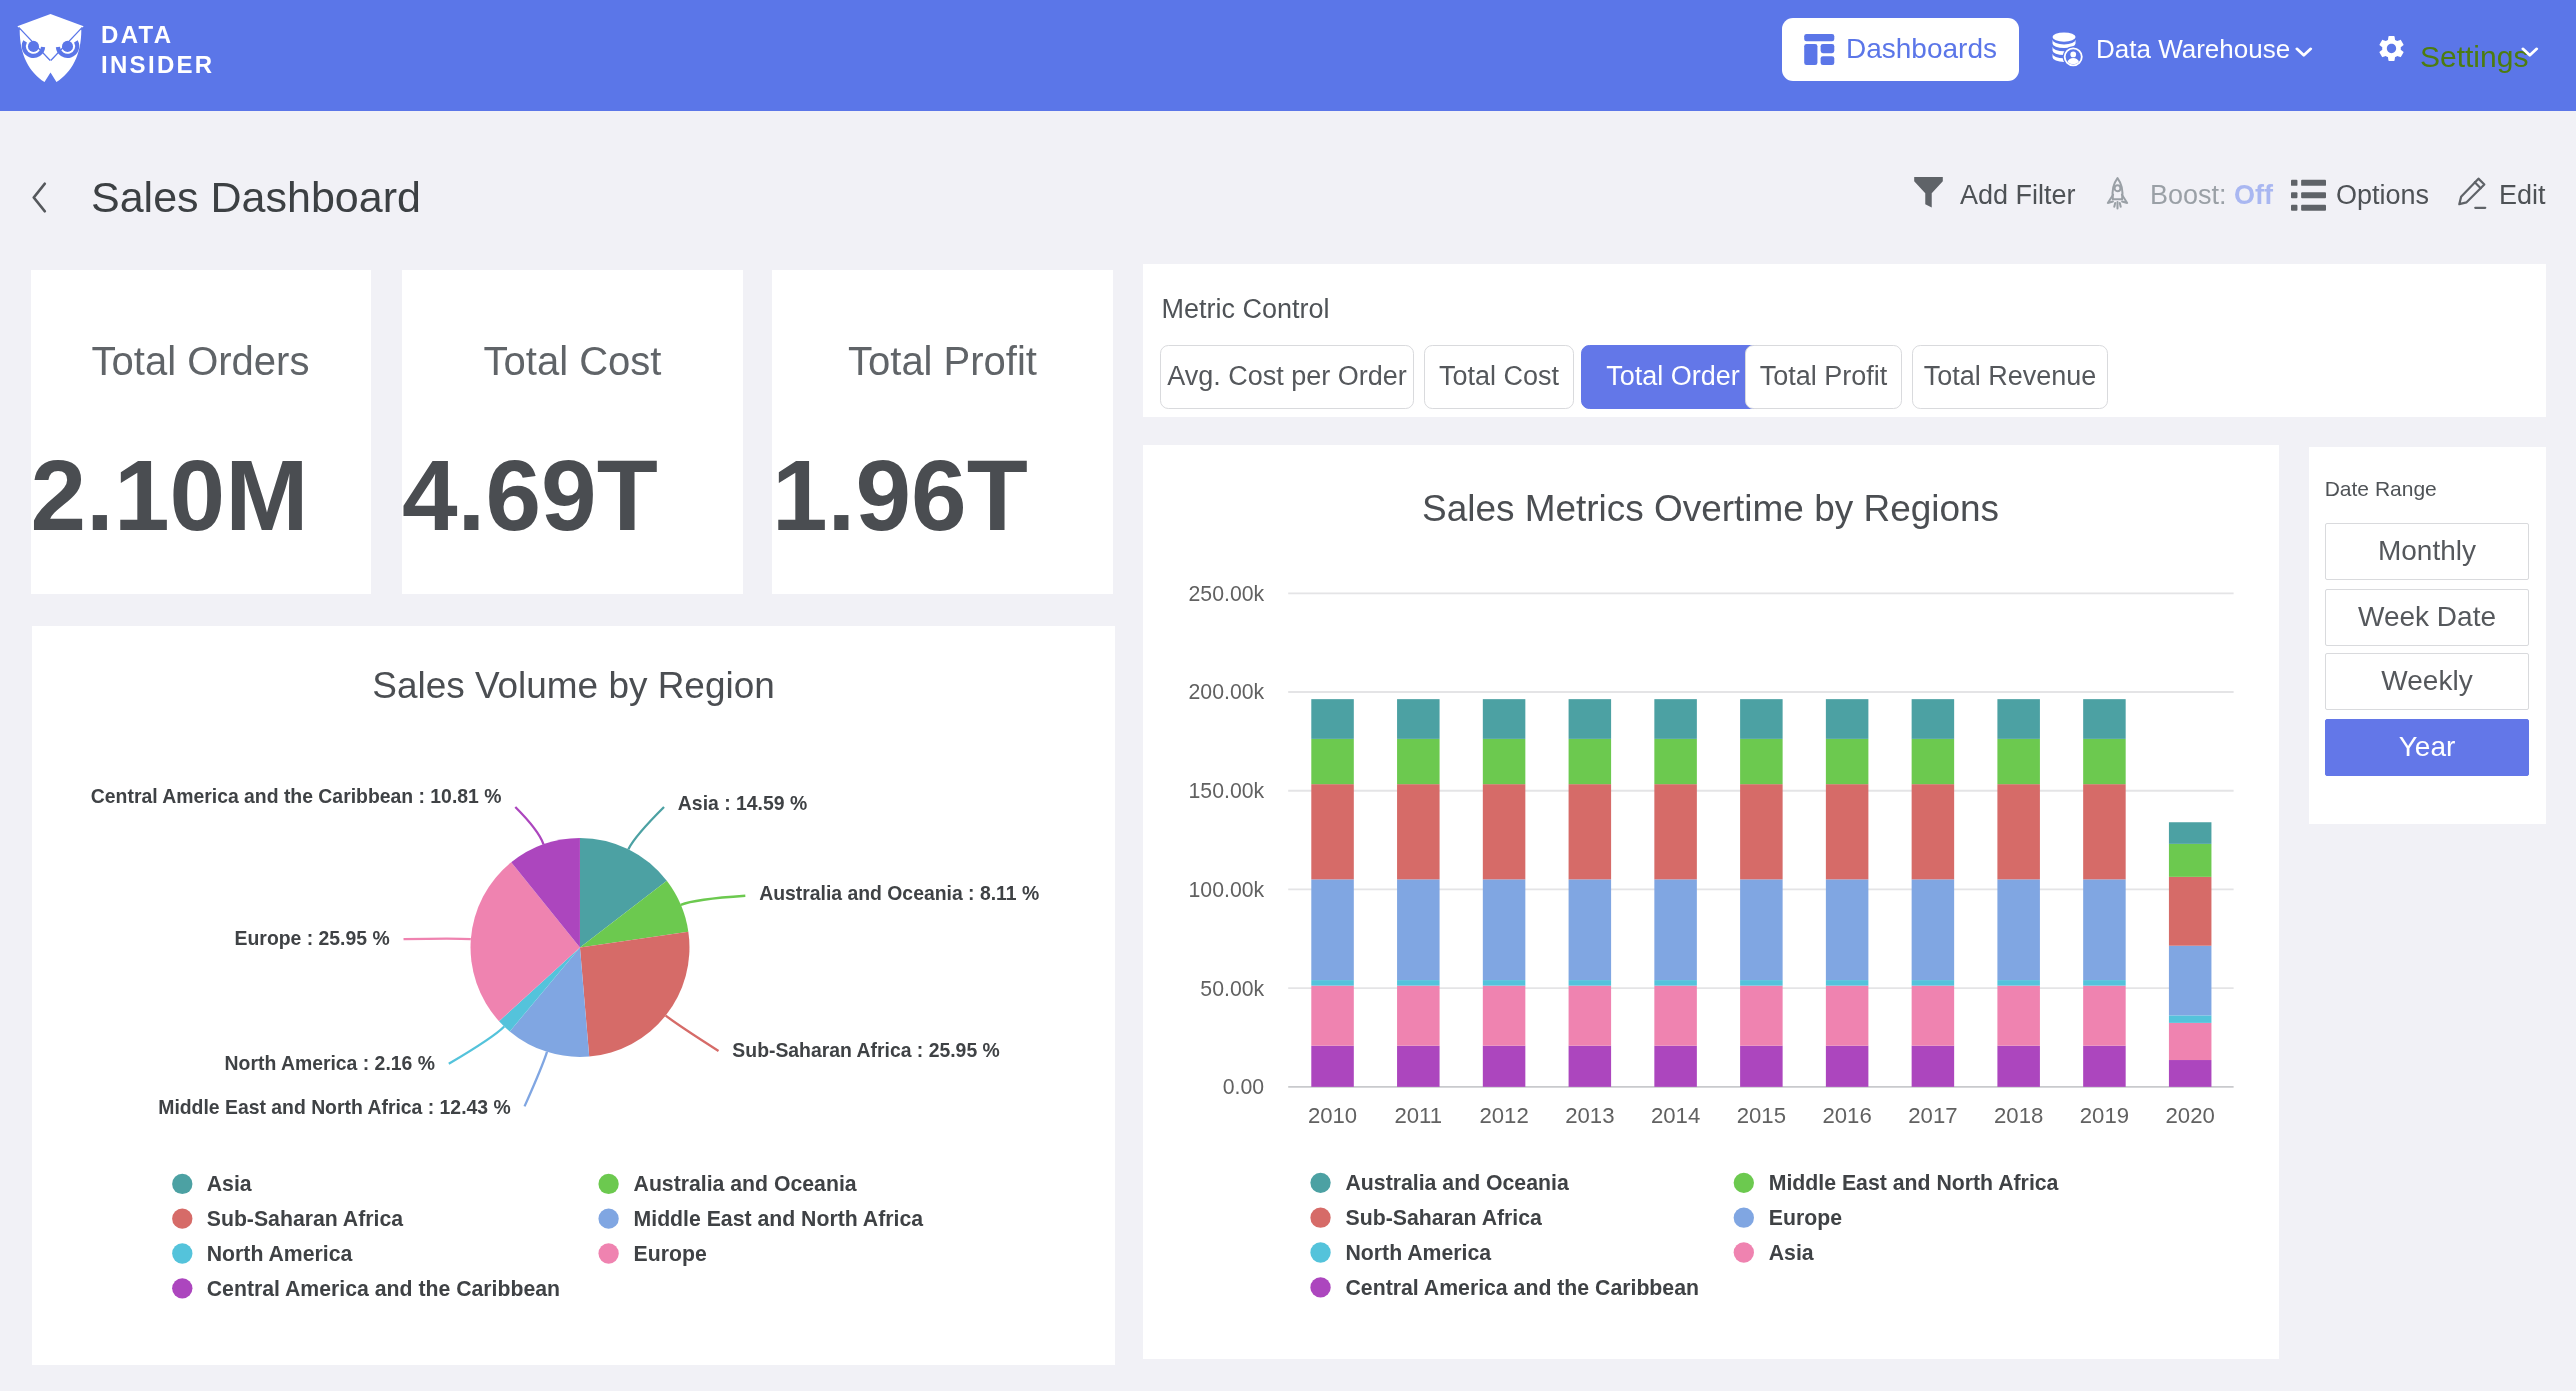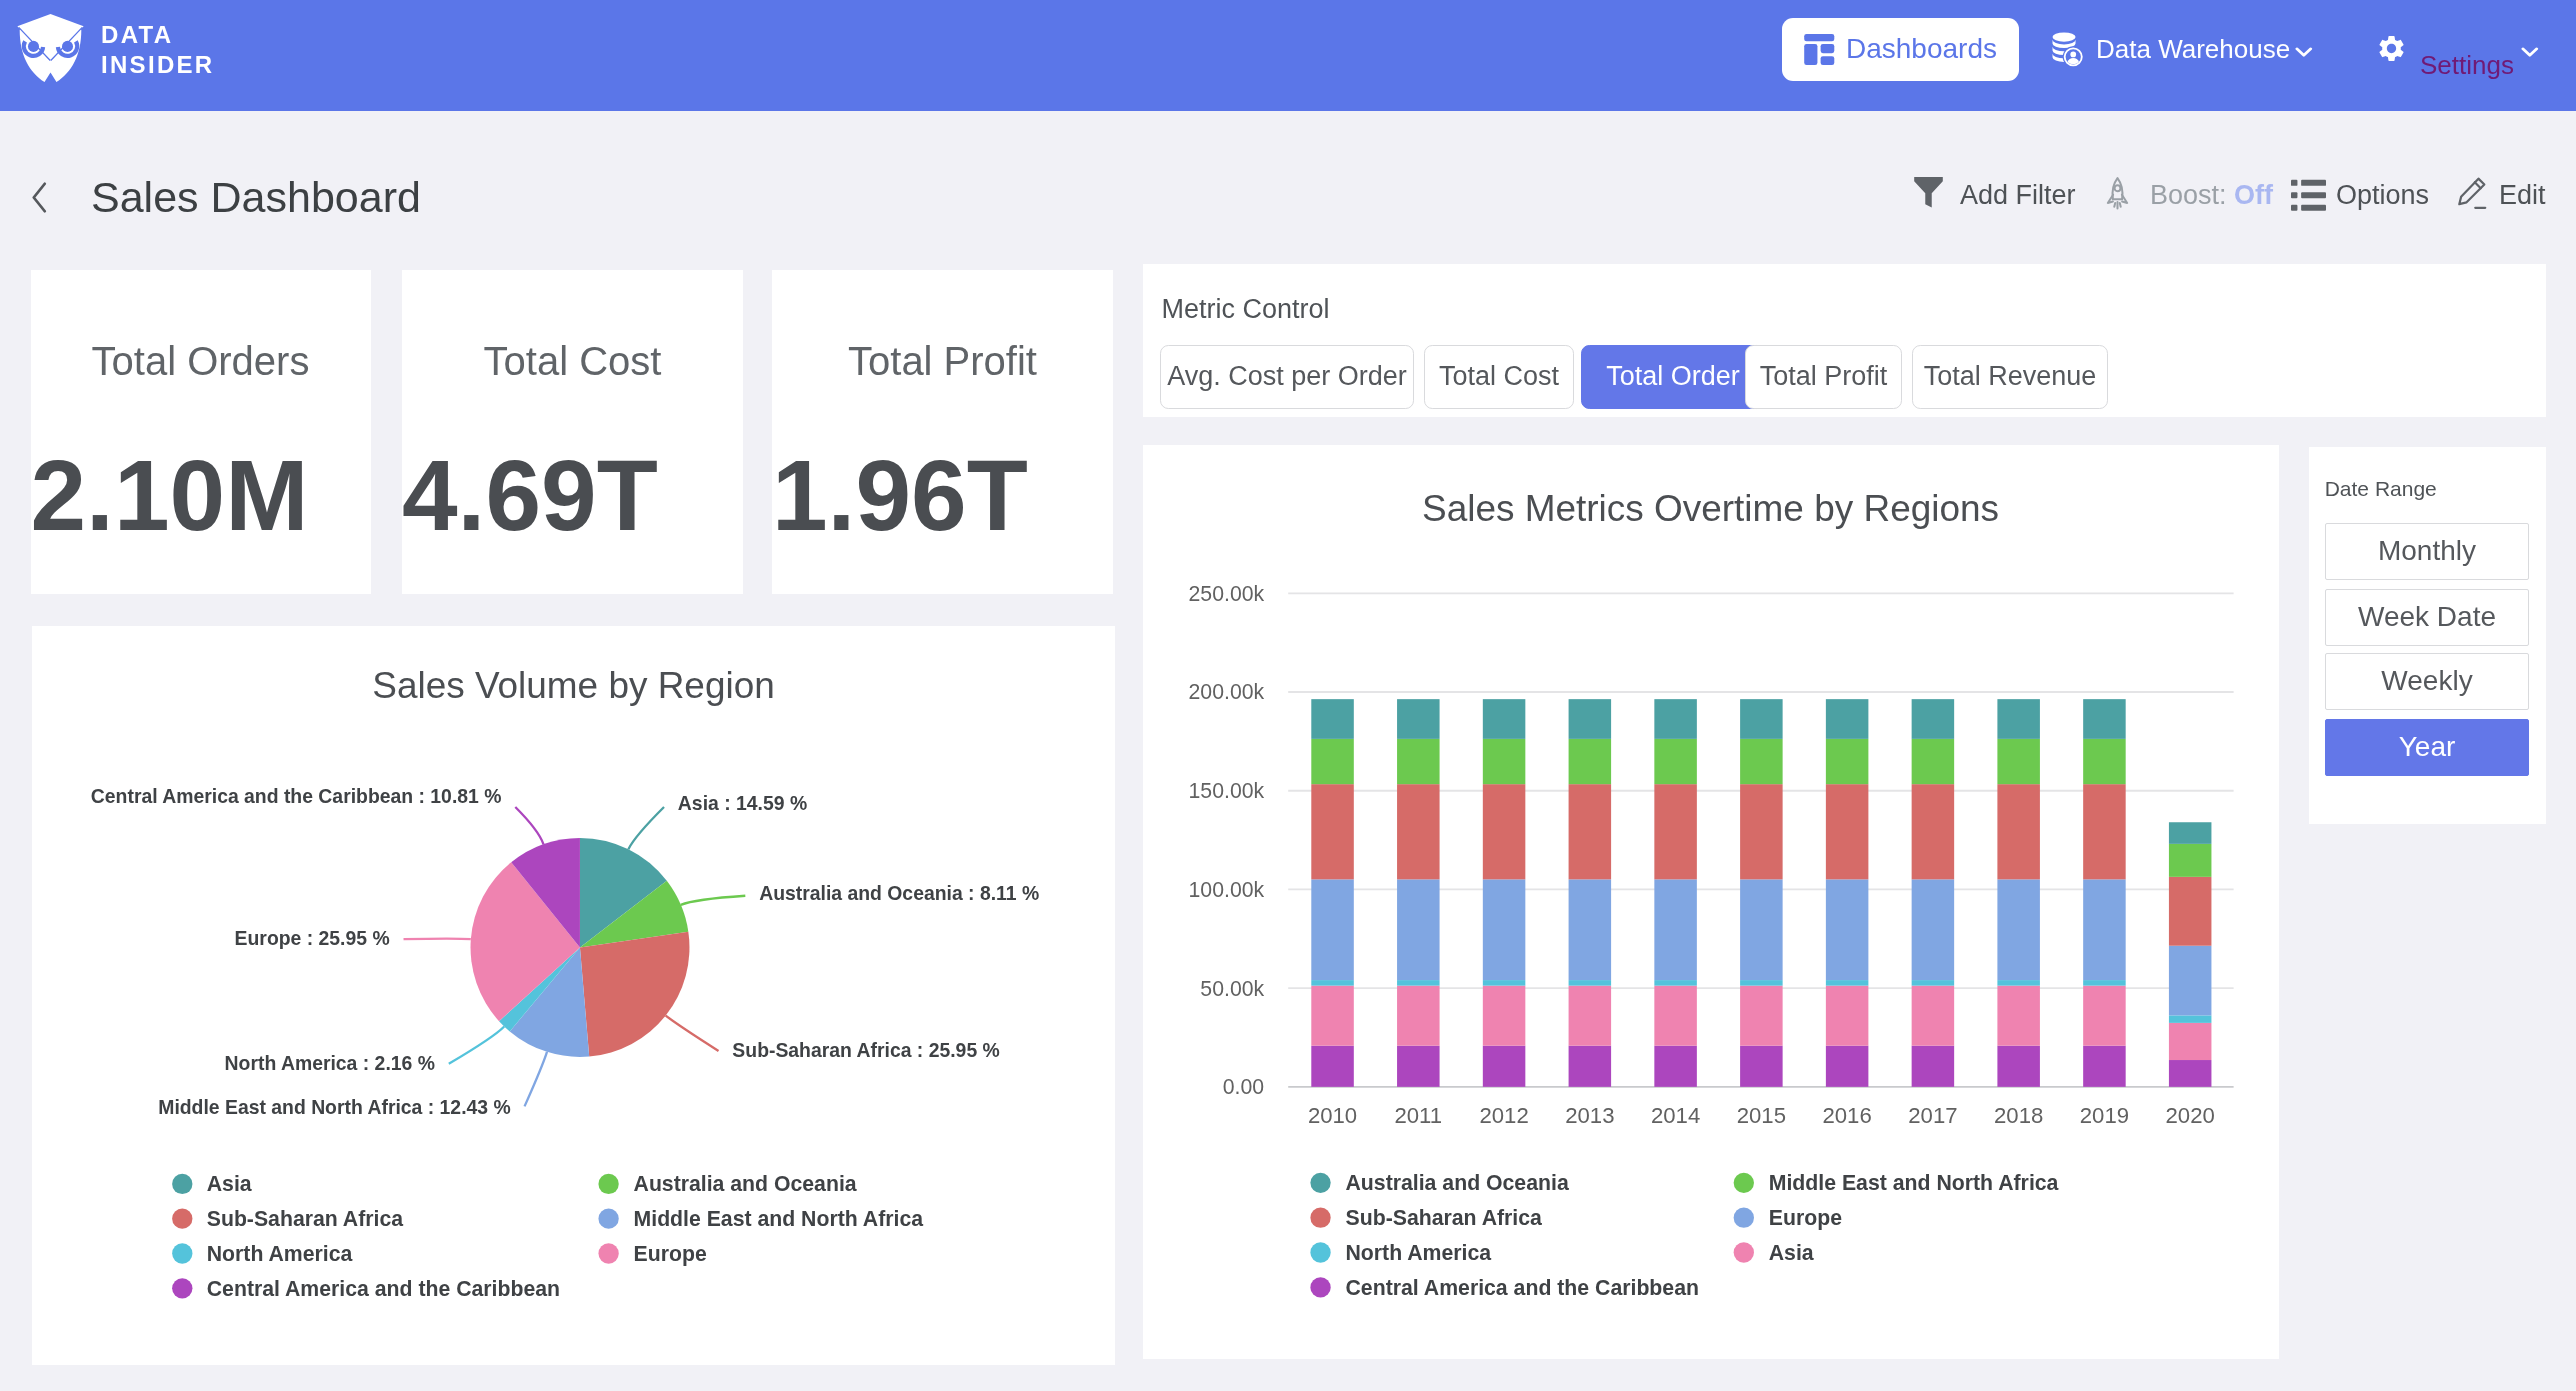--- a/index.html
+++ b/index.html
@@ -50,21 +50,21 @@
 <circle cx="23" cy="24.3" r="3.1" fill="#fff"></circle>
 <path d="M16.8 32.6 A6.6 6.6 0 0 1 29.2 32.6 A9 9 0 0 1 16.8 32.6 Z" fill="#fff"></path>
 </svg>
 <div class="abs" style="left:2096px;top:49px;transform:translateY(-50%);color:#fff;font-size:26px">Data Warehouse</div>
 <svg width="17.6" height="10.2" viewBox="0 0 19 11" style="position:absolute;left:2295px;top:47px">
 <path d="M2 2 L9.5 9 L17 2" fill="none" stroke="#fff" stroke-width="3" stroke-linecap="round" stroke-linejoin="round"></path>
   </svg>
 <svg width="31" height="31" viewBox="0 0 24 24" style="position:absolute;left:2376px;top:33px">
 <path fill="#fff" d="M19.14 12.94c.04-.3.06-.61.06-.94 0-.32-.02-.64-.07-.94l2.03-1.58c.18-.14.23-.41.12-.61l-1.92-3.32c-.12-.22-.37-.29-.59-.22l-2.39.96c-.5-.38-1.03-.7-1.62-.94l-.36-2.54c-.04-.24-.24-.41-.48-.41h-3.84c-.24 0-.43.17-.47.41l-.36 2.54c-.59.24-1.13.57-1.62.94l-2.39-.96c-.22-.08-.47 0-.59.22L2.74 8.87c-.12.21-.08.47.12.61l2.03 1.58c-.05.3-.09.63-.09.94s.02.64.07.94l-2.03 1.58c-.18.14-.23.41-.12.61l1.92 3.32c.12.22.37.29.59.22l2.39-.96c.5.38 1.03.7 1.62.94l.36 2.54c.05.24.24.41.48.41h3.84c.24 0 .44-.17.47-.41l.36-2.54c.59-.24 1.13-.56 1.62-.94l2.39.96c.22.08.47 0 .59-.22l1.92-3.32c.12-.22.07-.47-.12-.61l-2.01-1.58zM12 15.6c-1.98 0-3.6-1.62-3.6-3.6s1.62-3.6 3.6-3.6 3.6 1.62 3.6 3.6-1.62 3.6-3.6 3.6z"></path>
 </svg>
-<div class="abs" style="left:2420px;top:65px;transform:translateY(-50%);color:#701a75;font-size:26px">Settings</div>
+<div class="abs" style="left:2420px;top:57px;transform:translateY(-50%);color:#4d7c0f;font-size:30px">Settings</div>
 <svg width="17.6" height="10.2" viewBox="0 0 19 11" style="position:absolute;left:2521px;top:47px">
 <path d="M2 2 L9.5 9 L17 2" fill="none" stroke="#fff" stroke-width="3" stroke-linecap="round" stroke-linejoin="round"></path>
   </svg>
 
 <svg width="18.5" height="33" viewBox="0 0 20 36" style="position:absolute;left:30px;top:181px">
 <path d="M16 3 L4 18 L16 33" fill="none" stroke="#55585c" stroke-width="3" stroke-linecap="round" stroke-linejoin="round"></path>
   </svg>
 <div class="abs" style="left:91px;top:197px;transform:translateY(-50%);font-size:43px;color:#3c4043">Sales Dashboard</div>
 <svg width="29" height="36" viewBox="0 0 31 39" style="position:absolute;left:1914px;top:177px">
 <path d="M0 0 H31 V4.5 L19 17.5 V33 L12 29.5 V17.5 L0 4.5 Z" fill="#5f6368"></path>

